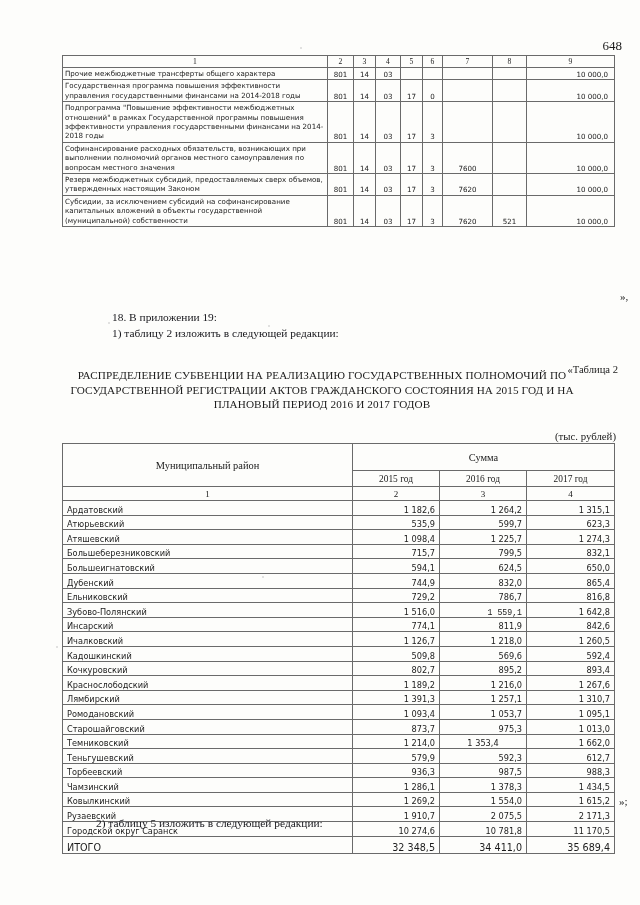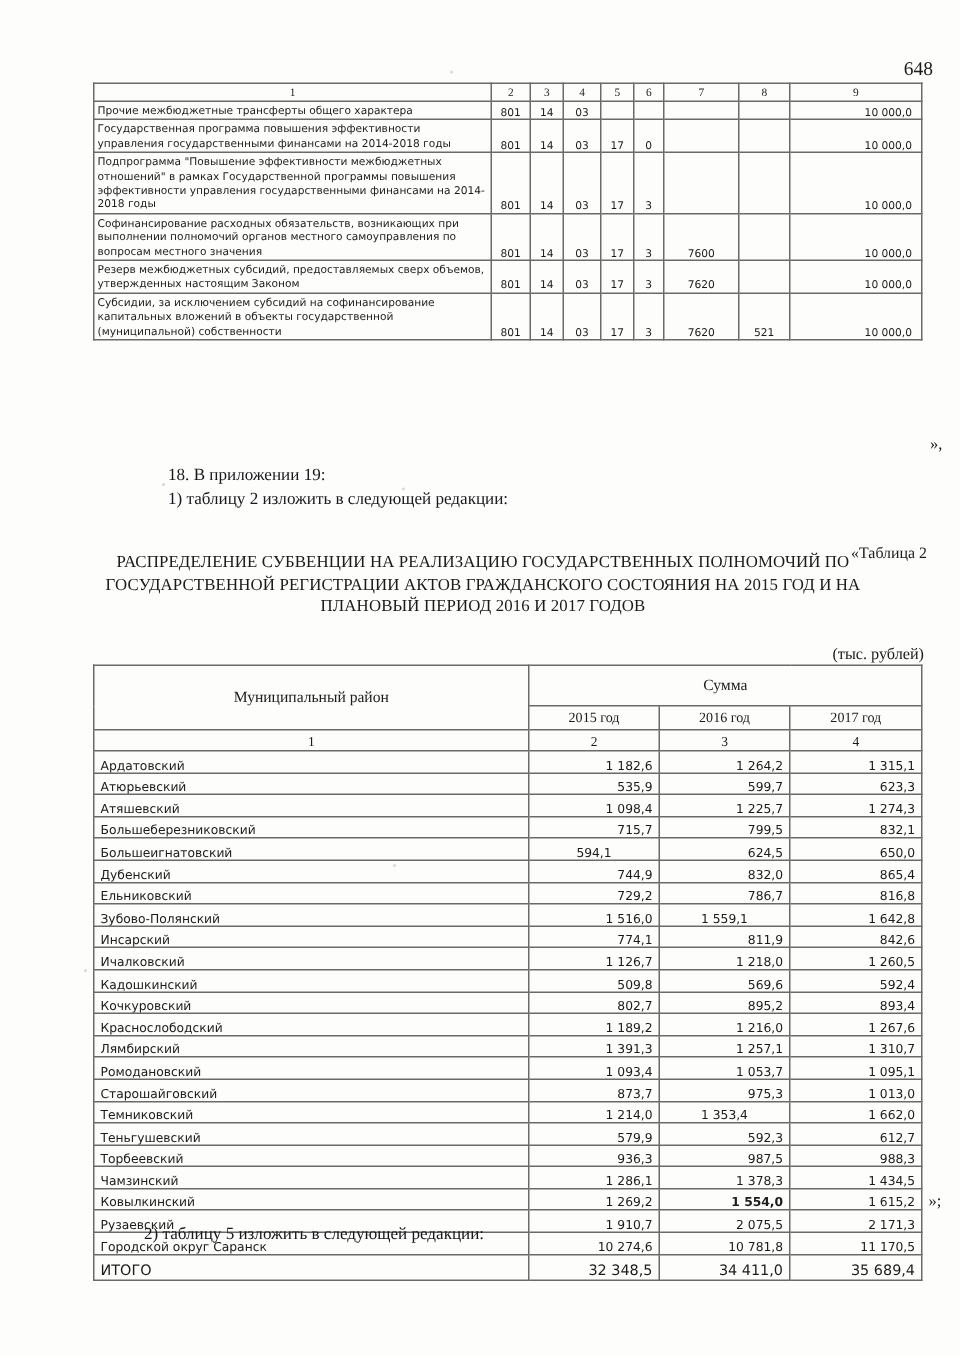--- a/index.html
+++ b/index.html
@@ -356,40 +356,40 @@
             <td style="text-align: right;">1 274,3</td>
           </tr>
           <tr>
             <td>Большеберезниковский</td>
             <td style="text-align: right;">715,7</td>
             <td style="text-align: right;">799,5</td>
             <td style="text-align: right;">832,1</td>
           </tr>
           <tr>
             <td>Большеигнатовский</td>
-            <td style="text-align: center;">594,1</td>
+            <td style="text-align: right;">594,1</td>
             <td style="text-align: right;">624,5</td>
             <td style="text-align: right;">650,0</td>
           </tr>
           <tr>
             <td>Дубенский</td>
             <td style="text-align: right;">744,9</td>
             <td style="text-align: right;">832,0</td>
             <td style="text-align: right;">865,4</td>
           </tr>
           <tr>
             <td>Ельниковский</td>
             <td style="text-align: right;">729,2</td>
             <td style="text-align: right;">786,7</td>
             <td style="text-align: right;">816,8</td>
           </tr>
           <tr>
             <td>Зубово-Полянский</td>
             <td style="text-align: right;">1 516,0</td>
-            <td style="text-align: center;">1 559,1</td>
+            <td style="text-align: right; font-family: Liberation Mono, monospace;">1 559,1</td>
             <td style="text-align: right;">1 642,8</td>
           </tr>
           <tr>
             <td>Инсарский</td>
             <td style="text-align: right;">774,1</td>
             <td style="text-align: right;">811,9</td>
             <td style="text-align: right;">842,6</td>
           </tr>
           <tr>
             <td>Ичалковский</td>
@@ -453,21 +453,21 @@
           </tr>
           <tr>
             <td>Чамзинский</td>
             <td style="text-align: right;">1 286,1</td>
             <td style="text-align: right;">1 378,3</td>
             <td style="text-align: right;">1 434,5</td>
           </tr>
           <tr>
             <td>Ковылкинский</td>
             <td style="text-align: right;">1 269,2</td>
-            <td style="text-align: right; font-weight: bold;">1 554,0</td>
+            <td style="text-align: right;">1 554,0</td>
             <td style="text-align: right;">1 615,2</td>
           </tr>
           <tr>
             <td>Рузаевский</td>
             <td style="text-align: right;">1 910,7</td>
             <td style="text-align: right;">2 075,5</td>
             <td style="text-align: right;">2 171,3</td>
           </tr>
           <tr>
             <td>Городской округ Саранск</td>

